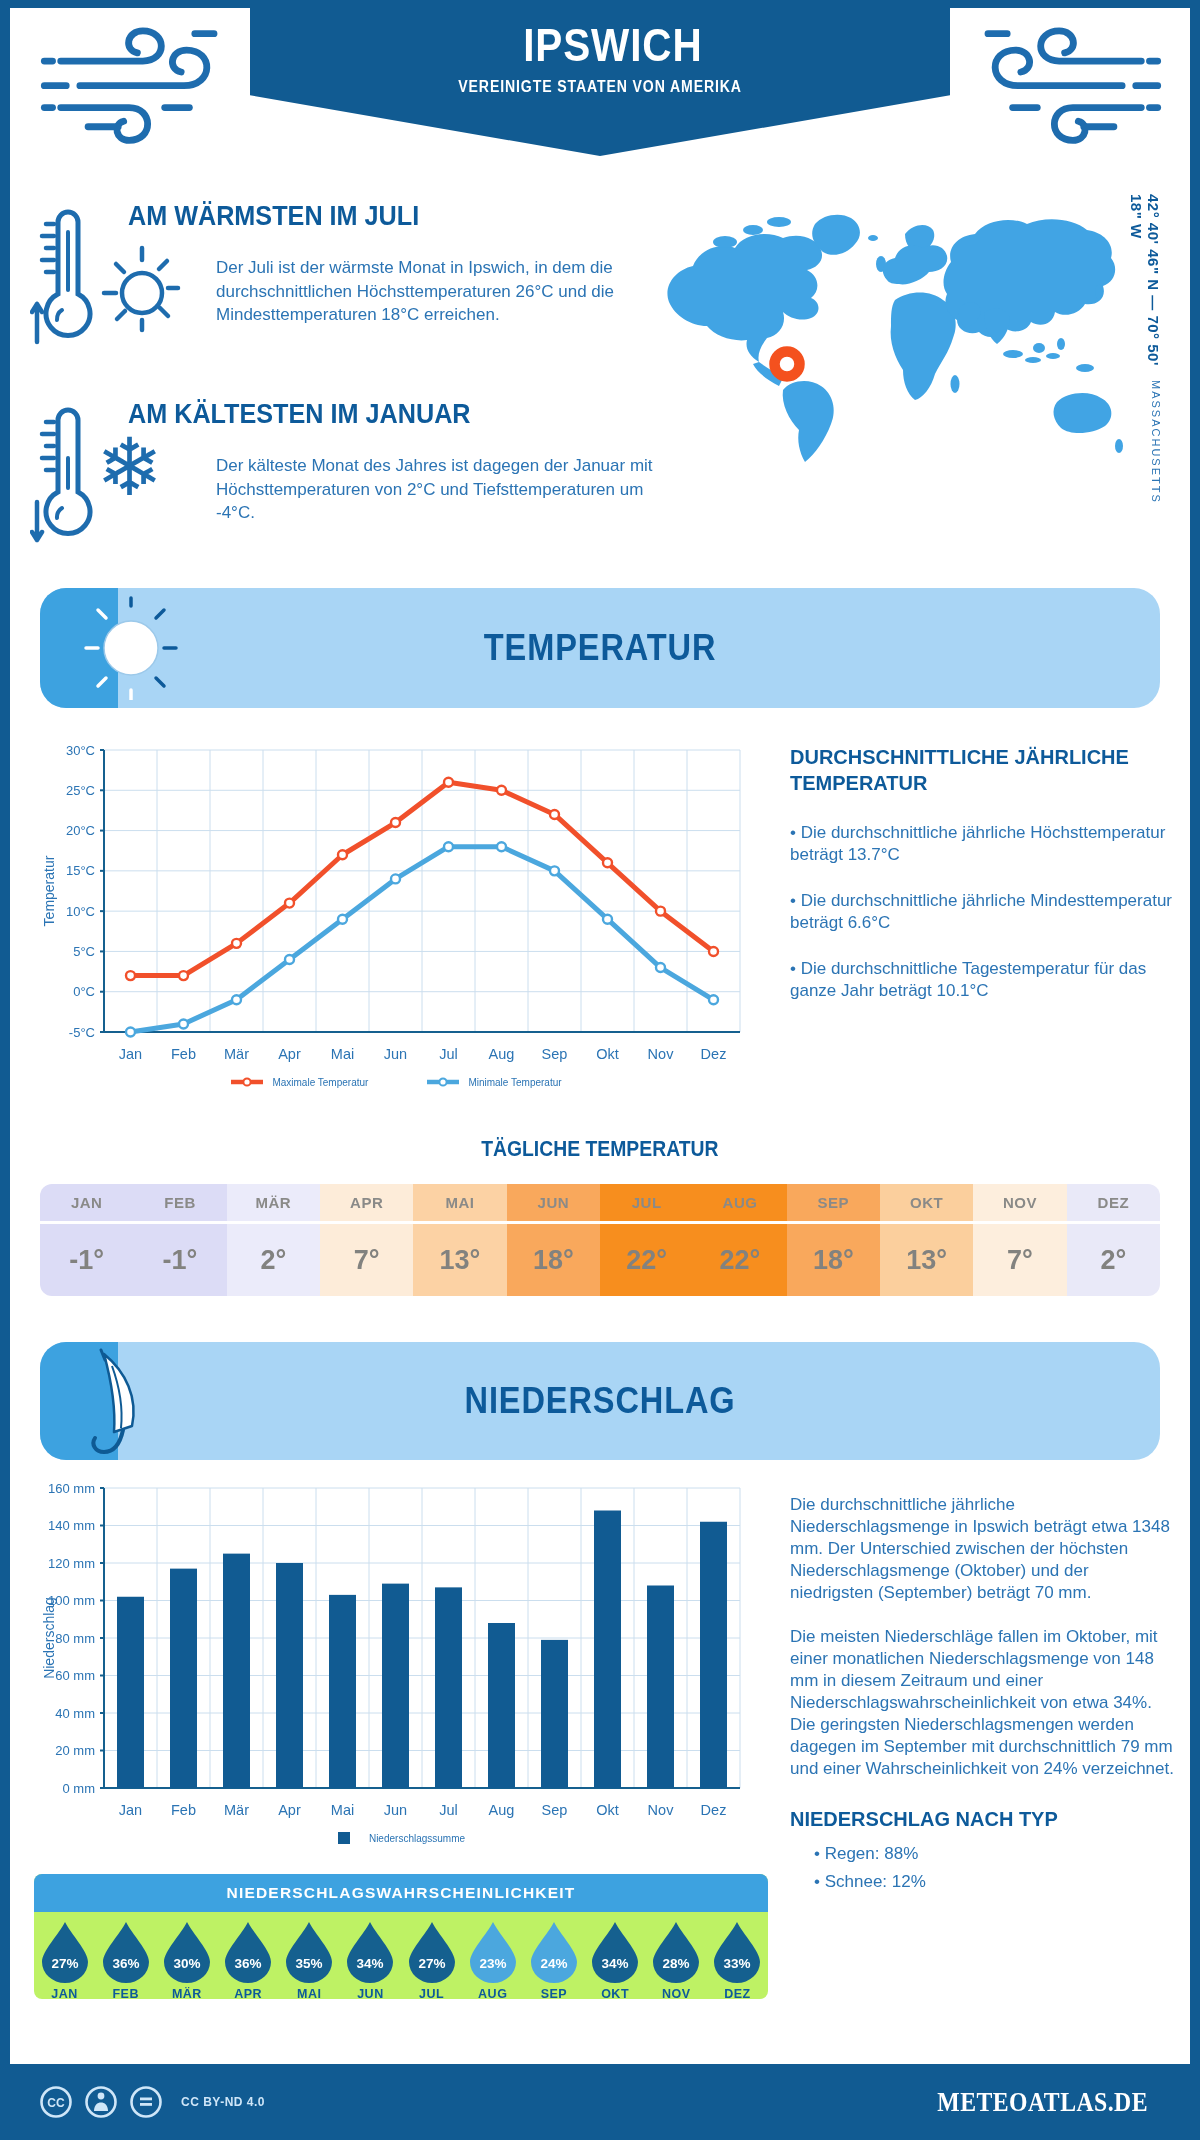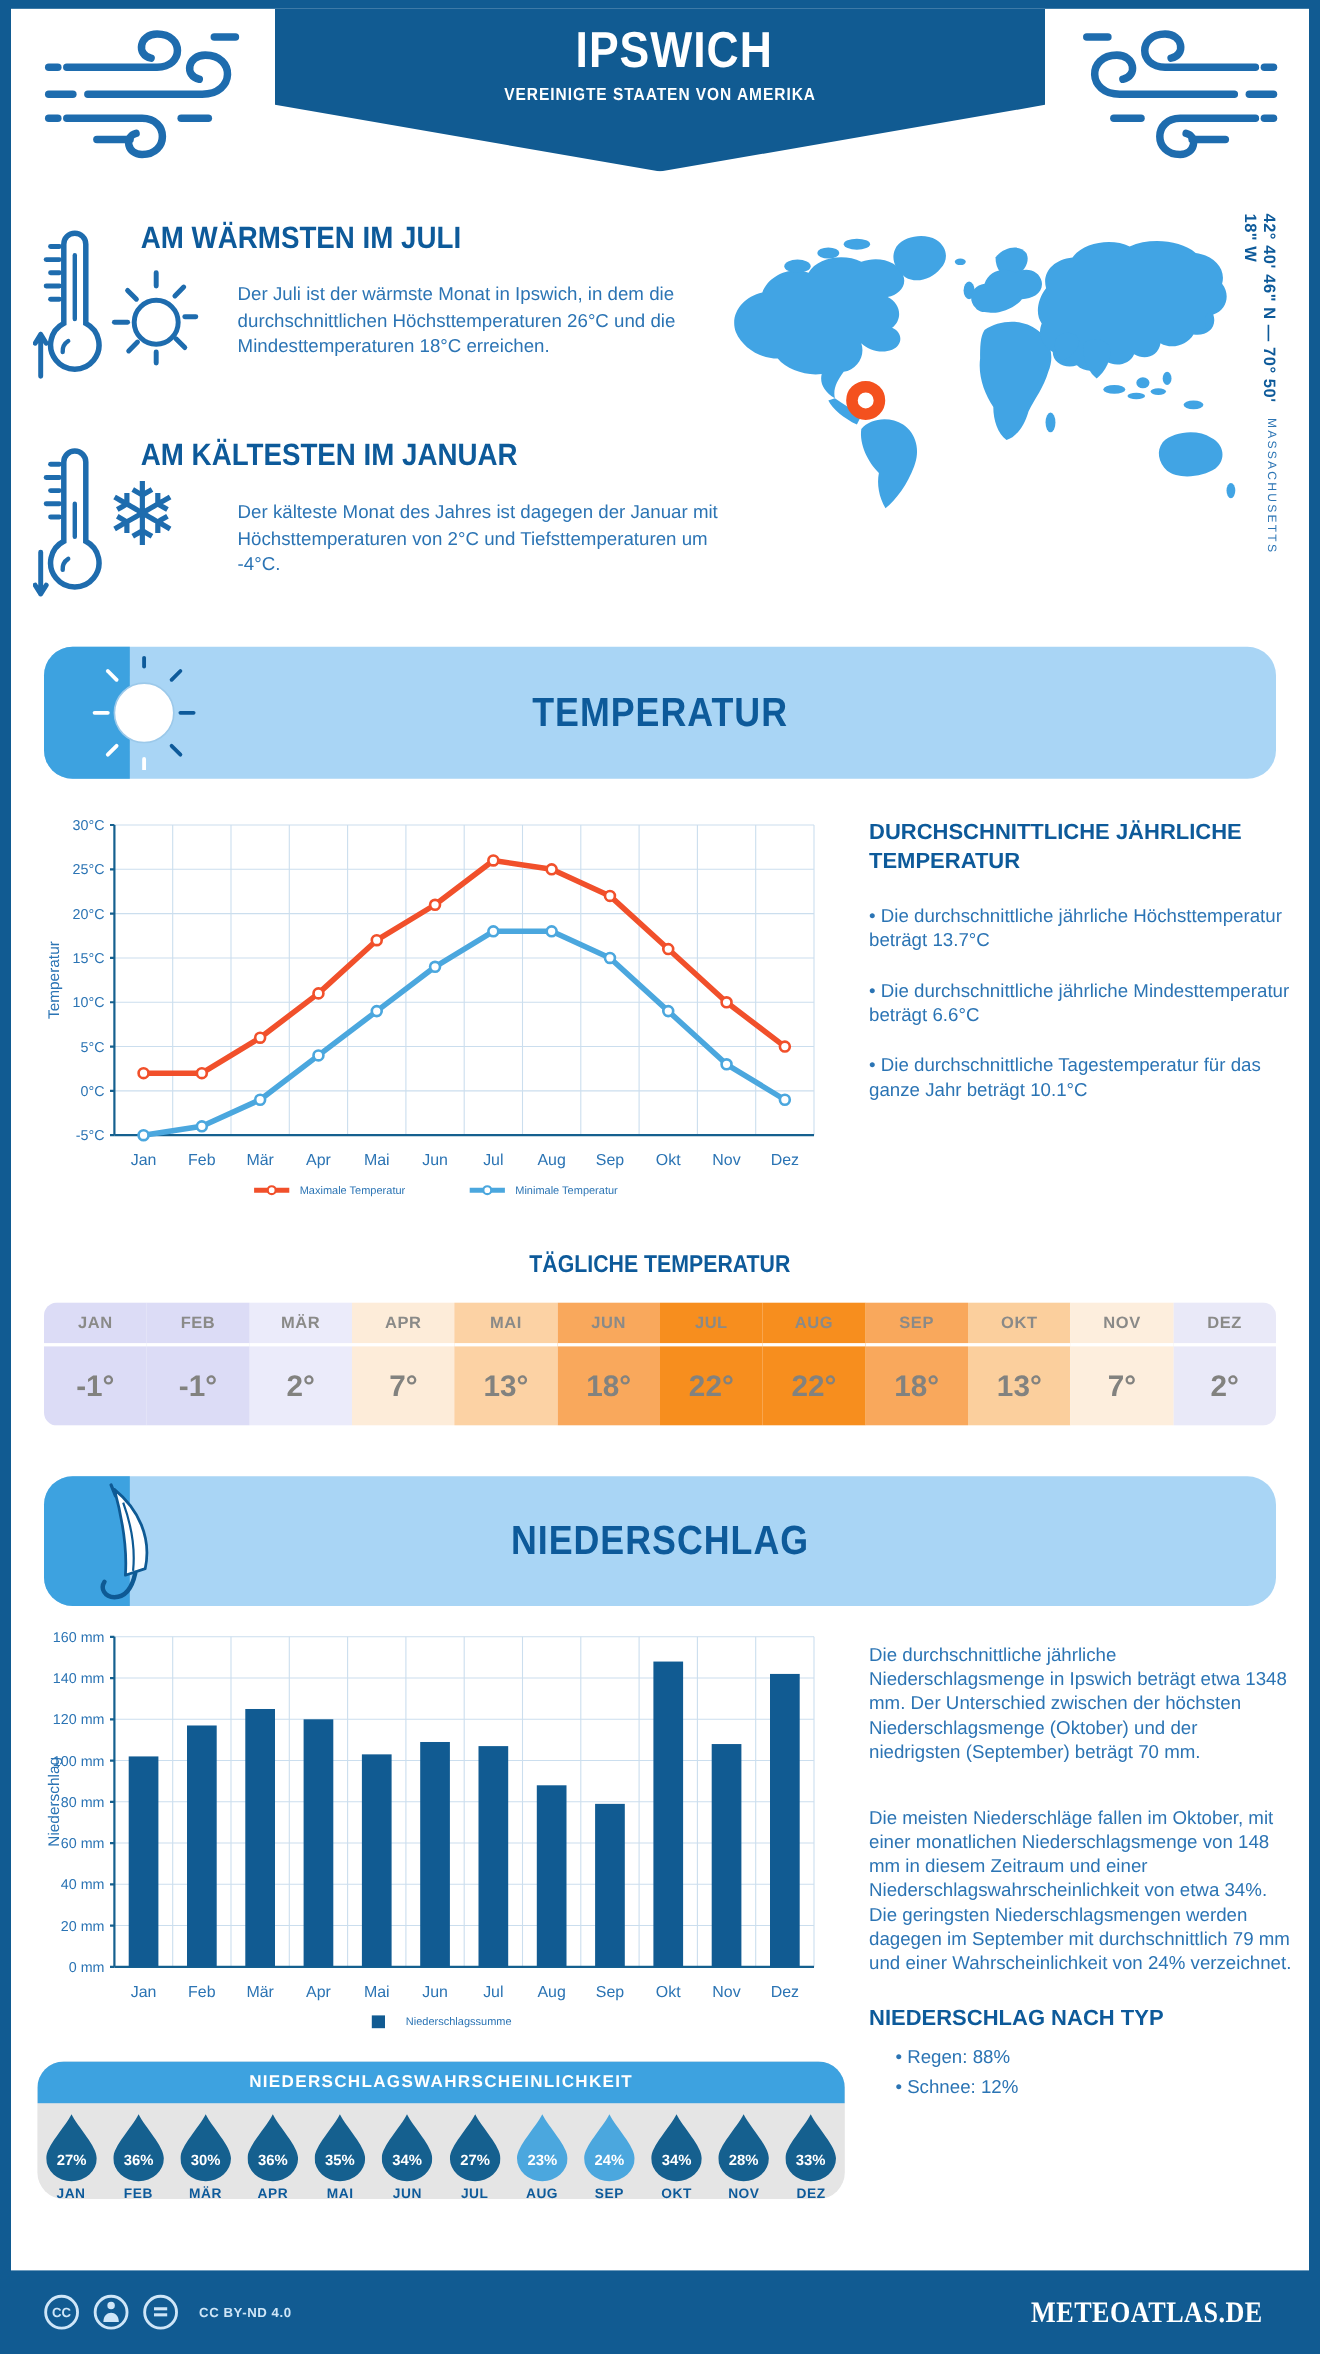--- a/index.html
+++ b/index.html
@@ -49,21 +49,21 @@
 
   
   .dtable{width:1120px;height:112px;border-radius:12px;overflow:hidden;display:grid;
     grid-template-columns:repeat(12,1fr);}
   .dtable .mh{height:37px;border-bottom:3px solid #fff;display:flex;align-items:center;justify-content:center;
     font-size:15px;font-weight:700;color:#8a8a88;letter-spacing:.5px;}
   .dtable .mv{height:72px;display:flex;align-items:center;justify-content:center;
     font-size:27px;font-weight:700;color:#82827f;}
 
   
-  .prob{width:734px;height:125px;border-radius:24px;overflow:hidden;background:#e5e5e5;}
+  .prob{width:734px;height:125px;border-radius:8px;overflow:hidden;background:#bef264;}
   .prob .ph{height:38px;background:var(--accent);color:#fff;display:flex;align-items:center;justify-content:center;
     font-size:15.5px;font-weight:700;letter-spacing:1.2px;}
   .prob .grid{display:grid;grid-template-columns:repeat(12,1fr);padding-top:8px;}
   .prob .cell{display:flex;flex-direction:column;align-items:center;}
   .prob .mon{margin-top:3px;font-size:12.5px;font-weight:700;color:var(--head);letter-spacing:.5px;}
 
   
   .footer{position:absolute;left:-10px;bottom:0;width:1200px;height:76px;background:var(--primary);
     display:flex;align-items:center;justify-content:space-between;padding:0 38px;box-sizing:border-box;}
   .footer .lic{display:flex;align-items:center;gap:9px;}
@@ -445,21 +445,21 @@
       <span class="item">
         <svg width="34" height="12">
           <rect x="11" y="0" width="12" height="12" fill="#115b92"></rect>
         </svg>
         <span>Niederschlagssumme</span>
       </span>
     </div>
 
   <div class="abs" style="left:780px;top:1486px;width:386px">
     <p class="col-text" style="margin:0">Die durchschnittliche jährliche Niederschlagsmenge in Ipswich beträgt etwa 1348 mm. Der Unterschied zwischen der höchsten Niederschlagsmenge (Oktober) und der niedrigsten (September) beträgt 70 mm.</p>
-    <p class="col-text" style="margin:38px 0 0">Die meisten Niederschläge fallen im Oktober, mit einer monatlichen Niederschlagsmenge von 148 mm in diesem Zeitraum und einer Niederschlagswahrscheinlichkeit von etwa 34%. Die geringsten Niederschlagsmengen werden dagegen im September mit durchschnittlich 79 mm und einer Wahrscheinlichkeit von 24% verzeichnet.</p>
+    <p class="col-text" style="margin:22px 0 0">Die meisten Niederschläge fallen im Oktober, mit einer monatlichen Niederschlagsmenge von 148 mm in diesem Zeitraum und einer Niederschlagswahrscheinlichkeit von etwa 34%. Die geringsten Niederschlagsmengen werden dagegen im September mit durchschnittlich 79 mm und einer Wahrscheinlichkeit von 24% verzeichnet.</p>
     <div class="col-head" style="margin-top:26px">NIEDERSCHLAG NACH TYP</div>
     <div class="col-text" style="margin-top:8px;line-height:28px">• Regen: 88%</div>
     <div class="col-text" style="line-height:28px">• Schnee: 12%</div>
   </div>
 
   <div class="abs prob" style="left:24px;top:1866px">
     <div class="ph">
       <span>NIEDERSCHLAGSWAHRSCHEINLICHKEIT</span>
       </div>
     <div class="grid">

